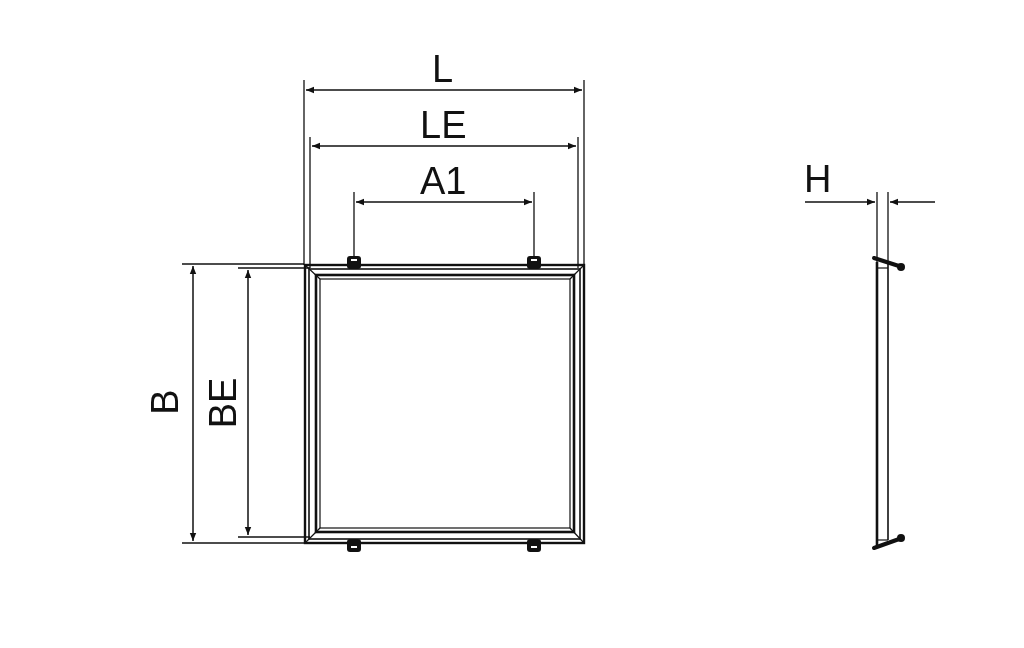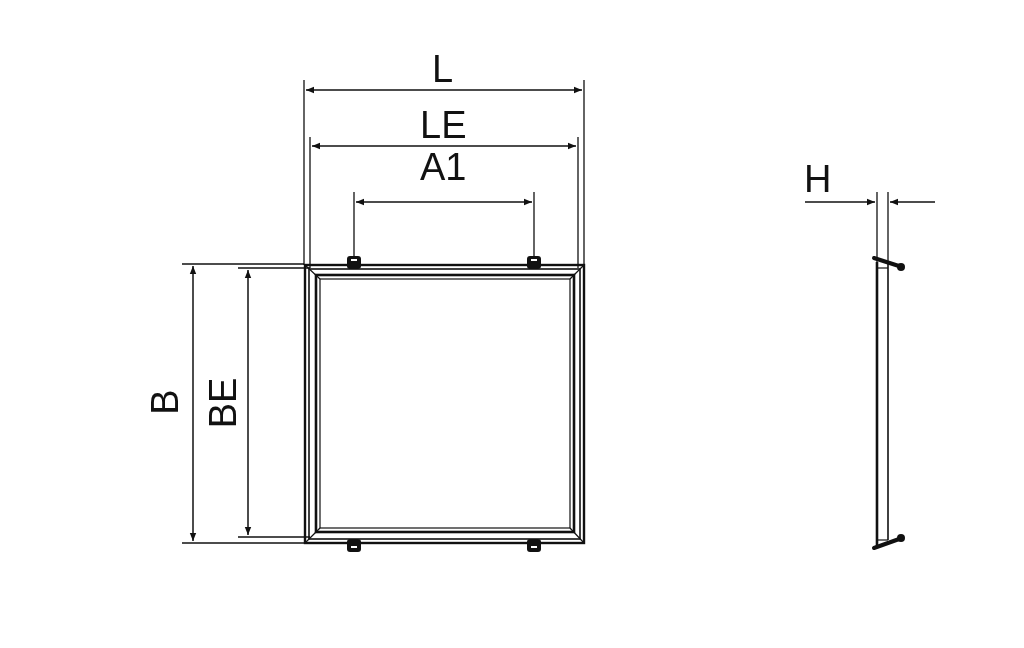--- a/index.html
+++ b/index.html
@@ -74,16 +74,16 @@
 
     <line x1="874" y1="258" x2="902" y2="267" stroke-width="4" stroke-linecap="round"></line>
     <circle cx="901" cy="267" r="4" fill="#111" stroke="none"></circle>
     <line x1="874" y1="548" x2="902" y2="538" stroke-width="4" stroke-linecap="round"></line>
     <circle cx="901" cy="538" r="4" fill="#111" stroke="none"></circle>
   </g>
 </svg>
 
 <div class="lbl" style="left:432px; top:50px;">L</div>
 <div class="lbl" style="left:420px; top:106px;">LE</div>
-<div class="lbl" style="left:420px; top:148px;">A1</div>
+<div class="lbl" style="left:420px; top:162px;">A1</div>
 <div class="lbl rot" style="left:152px; top:383px;">B</div>
 <div class="lbl rot" style="left:198px; top:384px;">BE</div>
 <div class="lbl" style="left:804px; top:160px;">H</div>
 
 </body></html>

